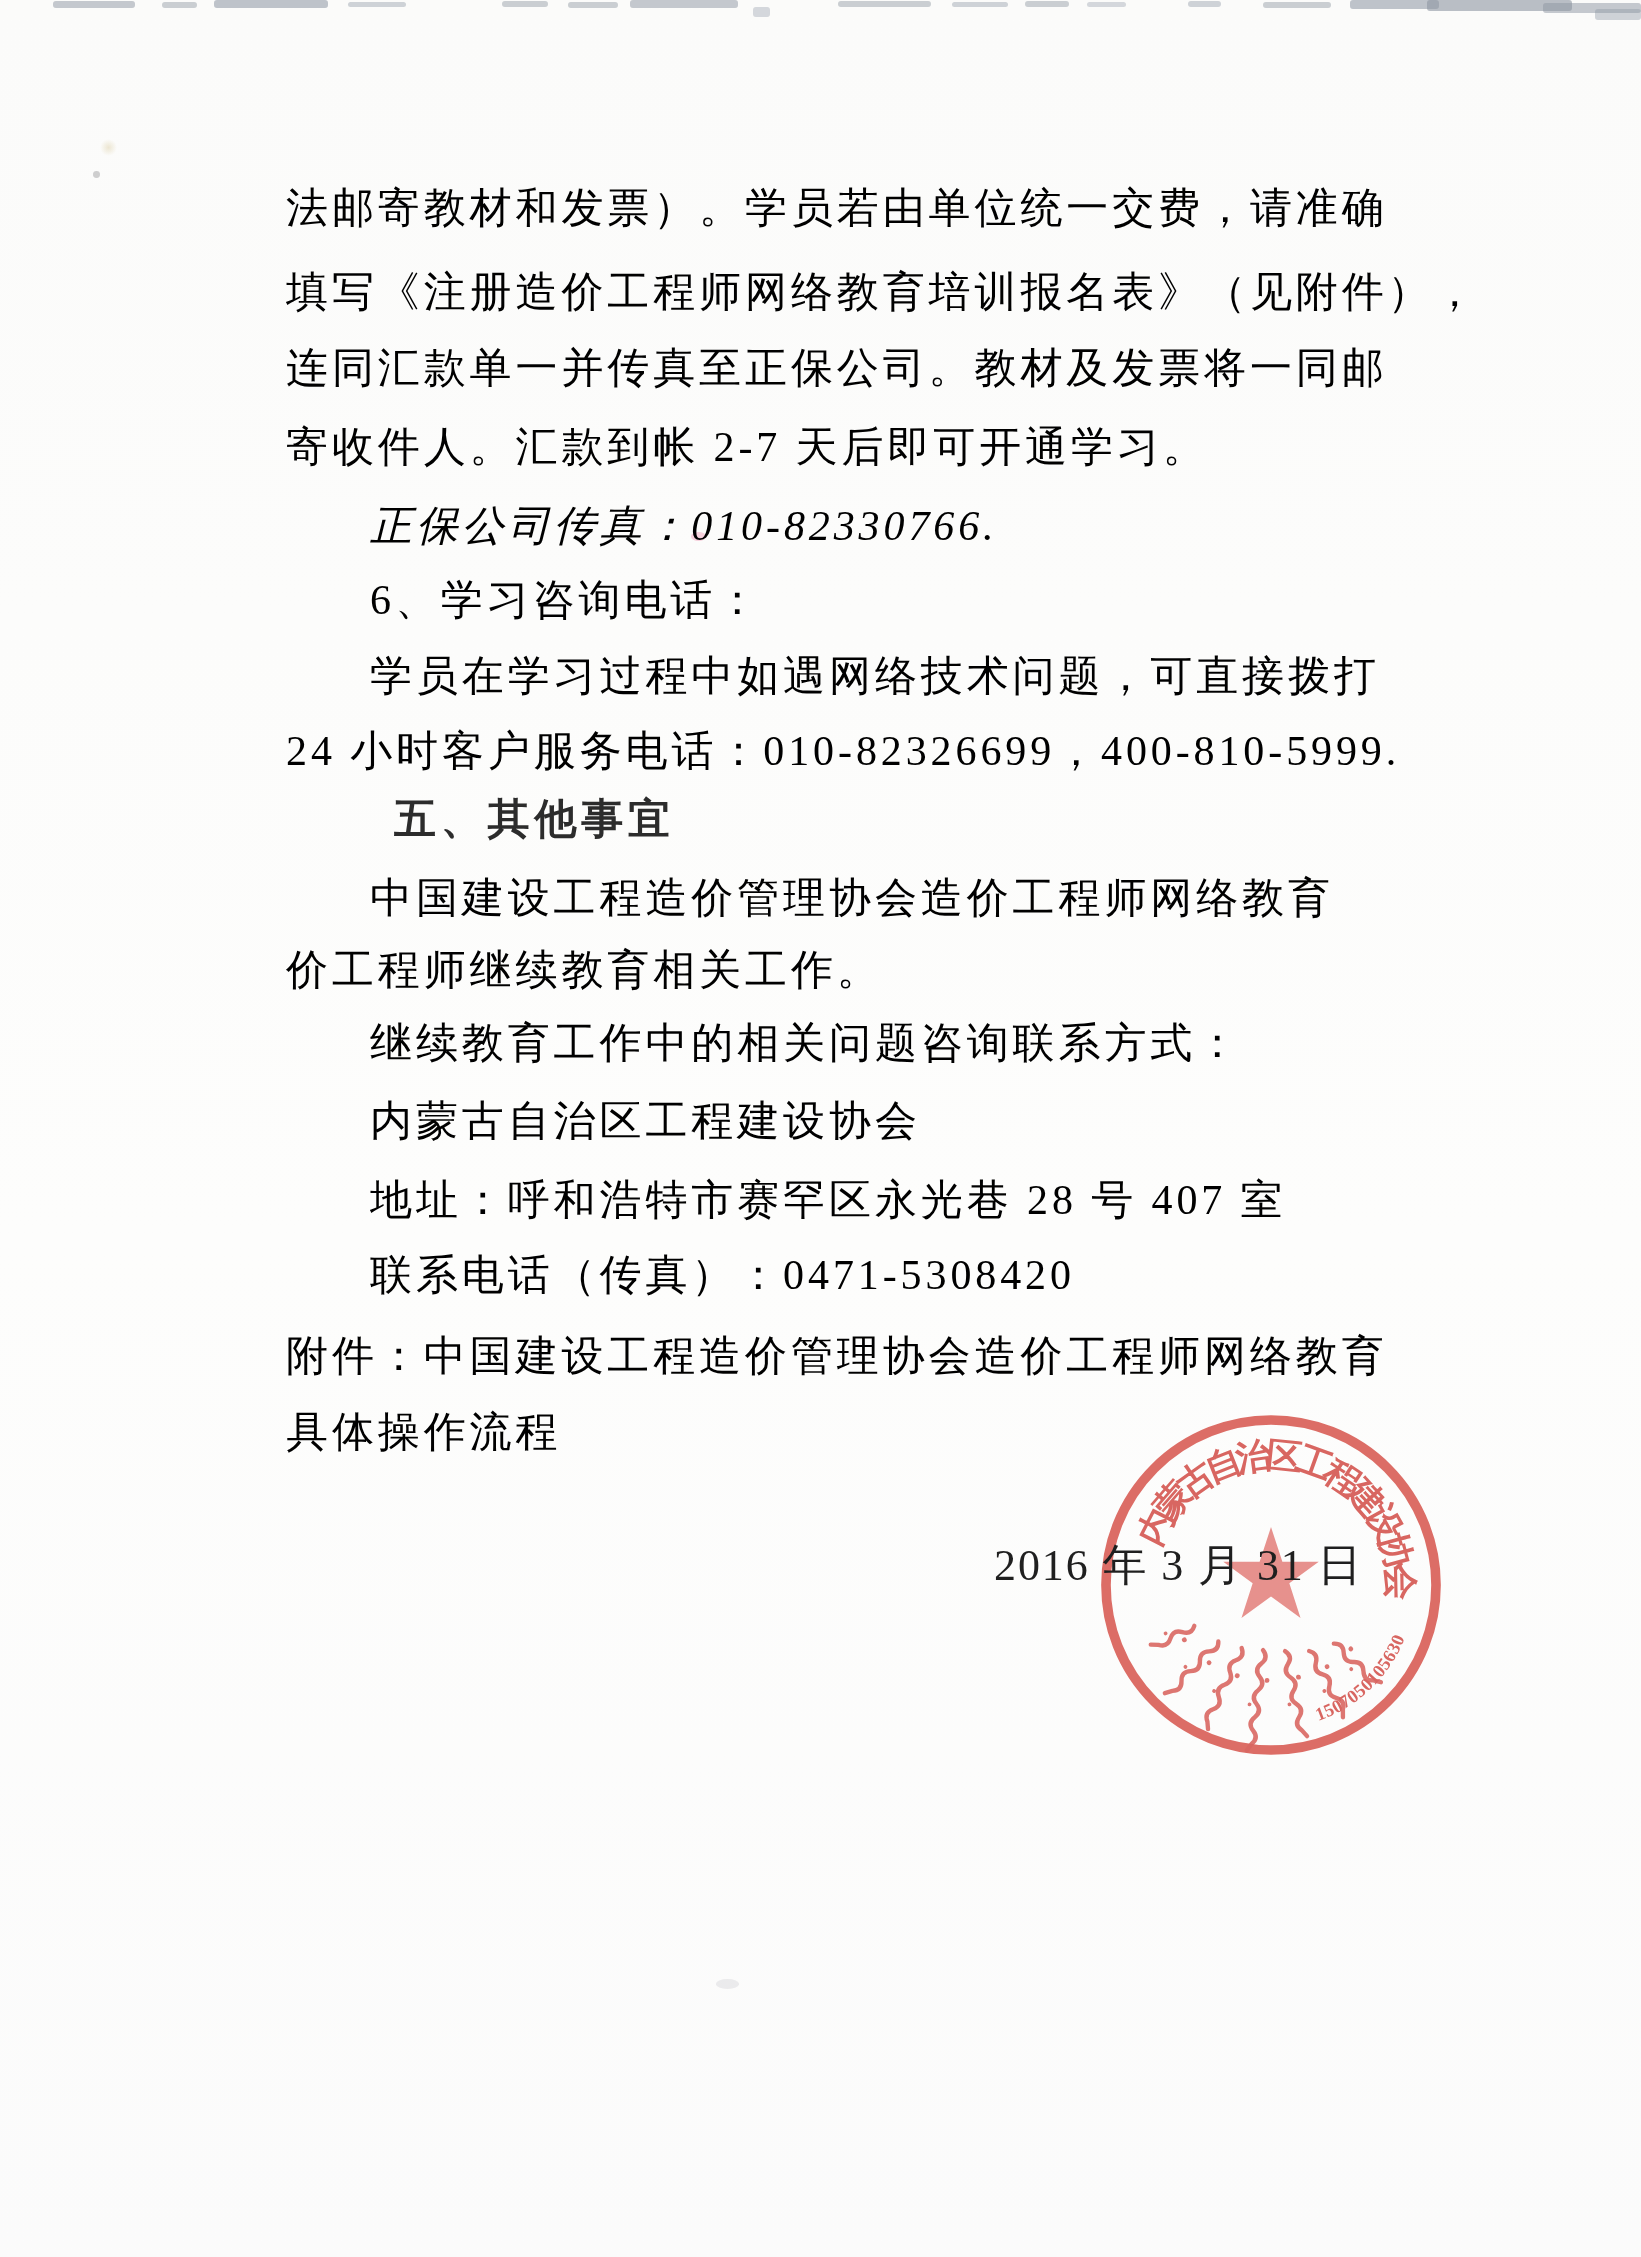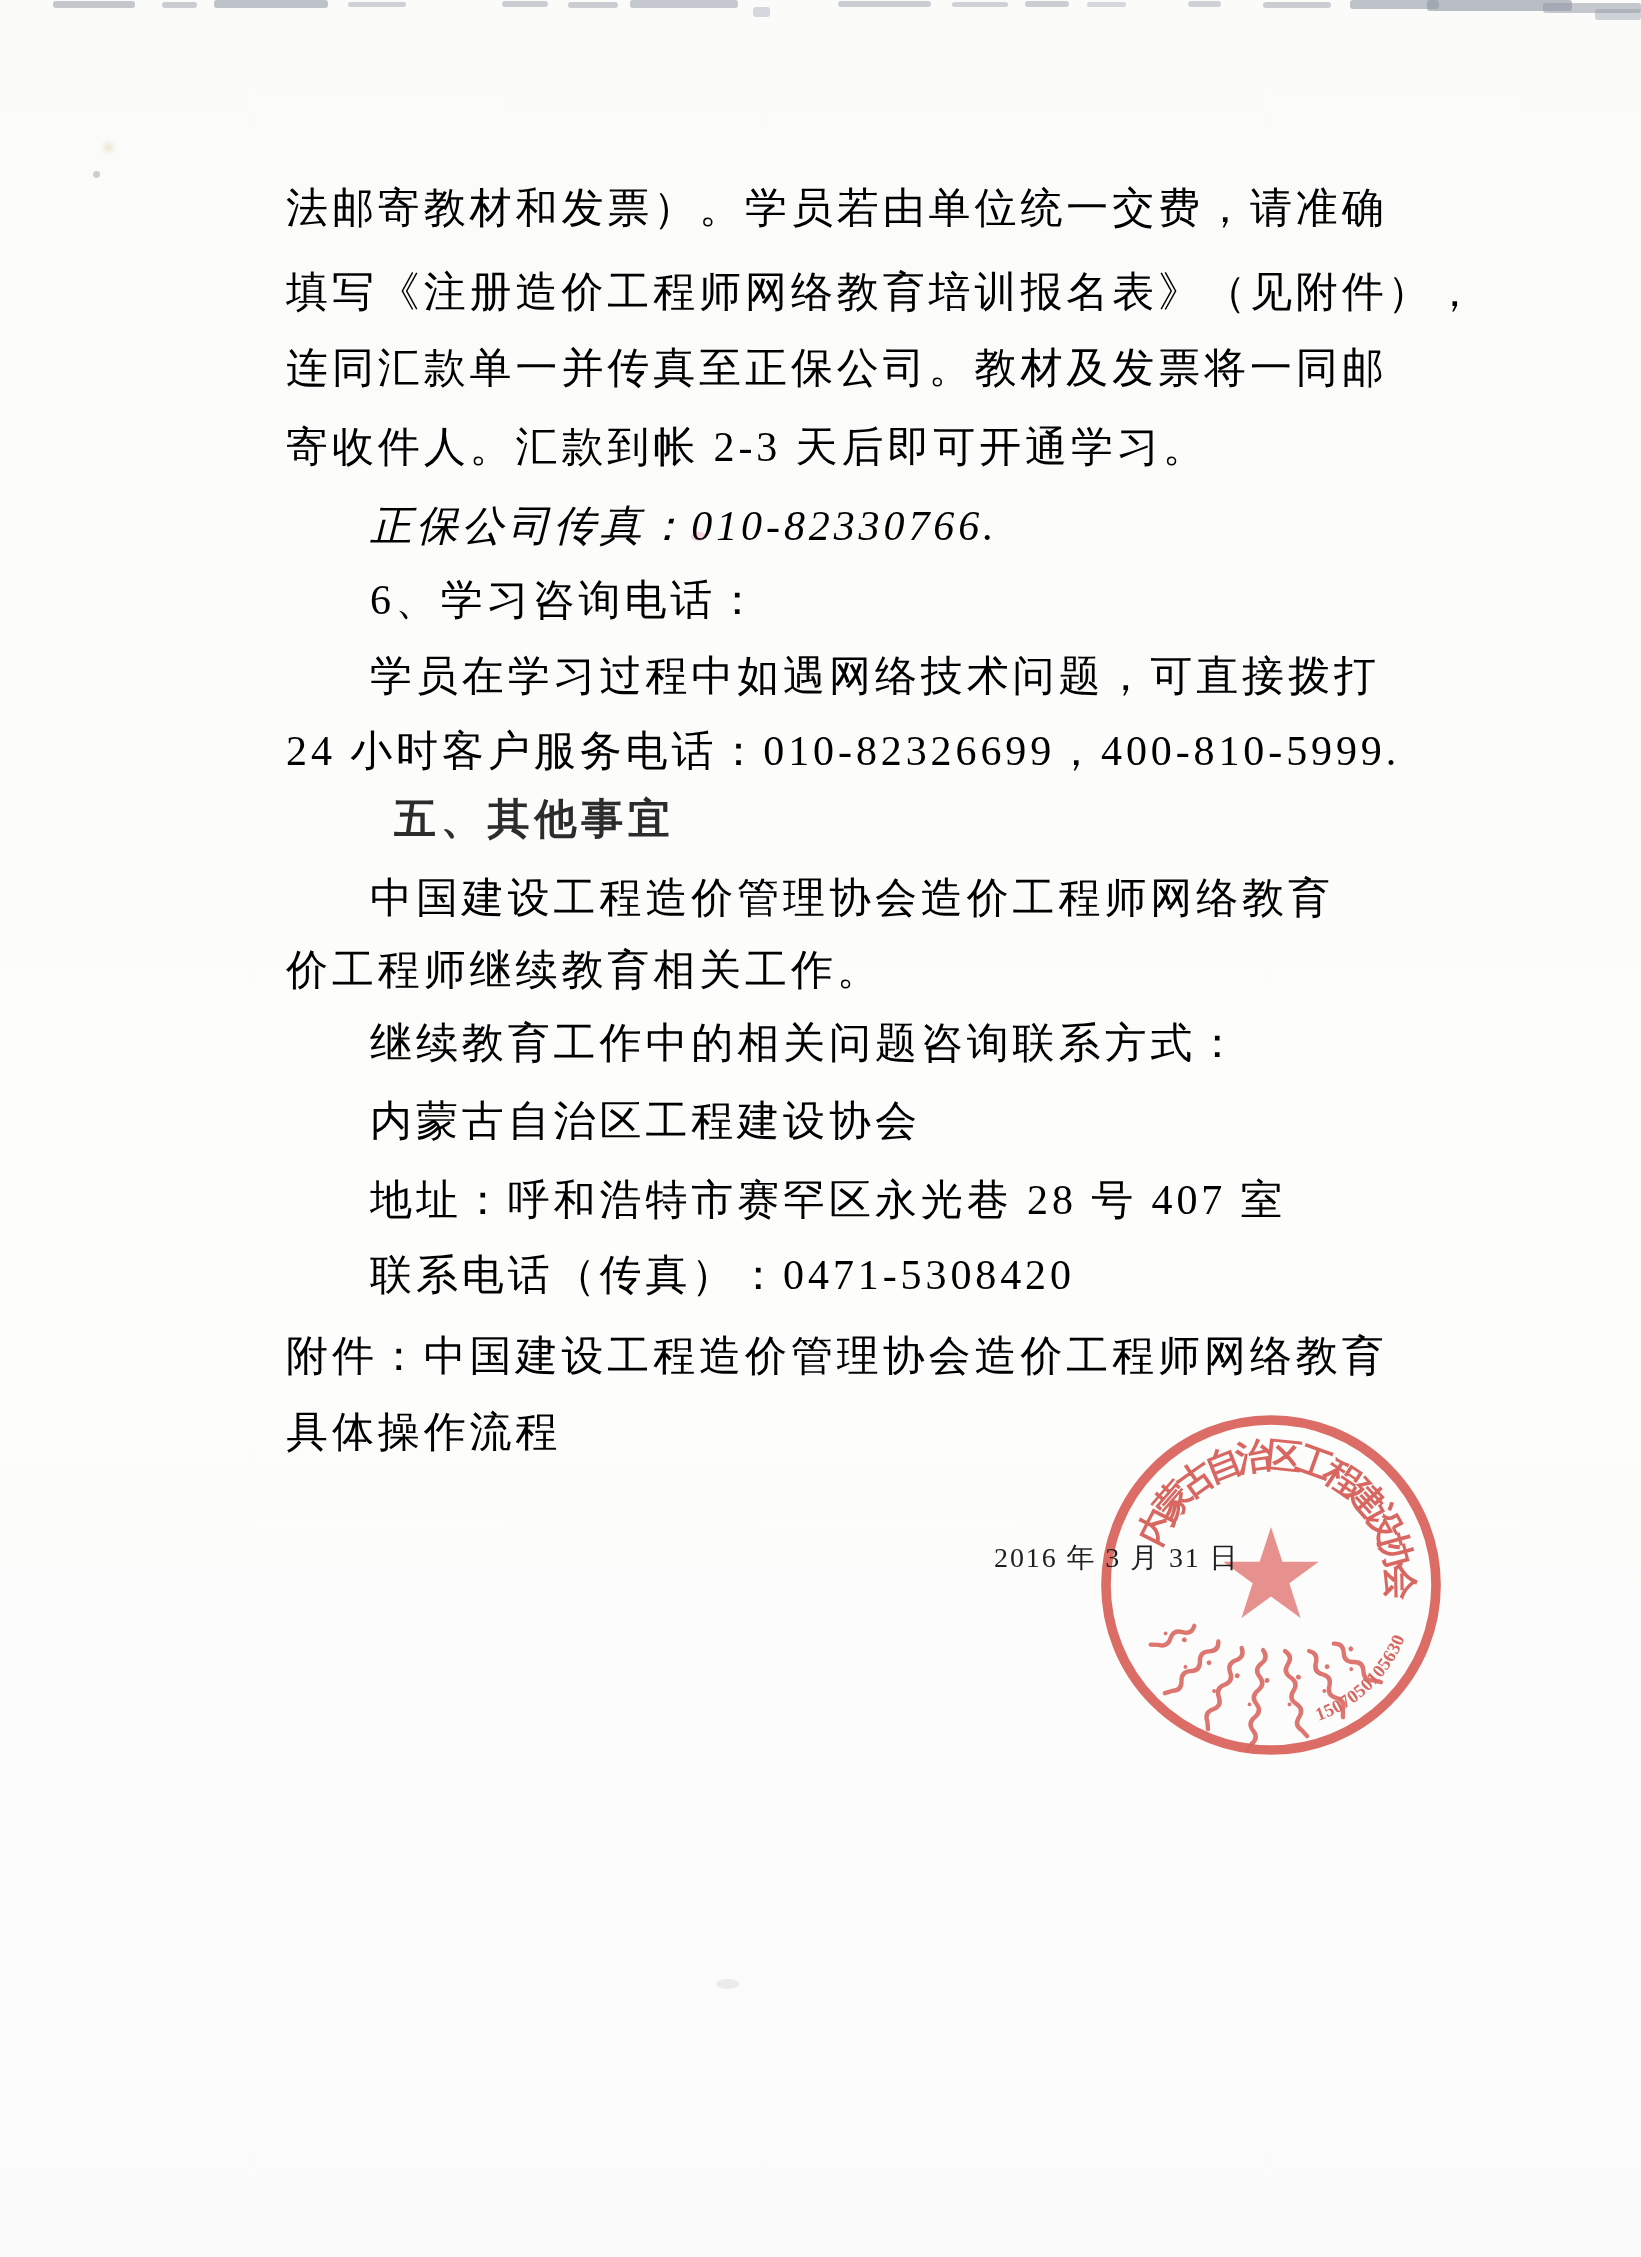--- a/index.html
+++ b/index.html
@@ -10,21 +10,21 @@
   }
   .page{position:absolute;inset:0;}
   .top-edge{position:absolute;left:0;top:0;width:1641px;height:33px;}
   .edge-mark{position:absolute;background:#8d96a2;border-radius:2.9px;}
   .line{
     position:absolute;font-size:42px;letter-spacing:3.9px;color:#000000;
     white-space:pre;line-height:1;z-index:3;
   }
   .line.bold{font-weight:700;color:#2c2c2c;letter-spacing:4.8px;margin-left:24px;}
   .date-line{
-    position:absolute;left:994px;top:1544px;font-size:28px;letter-spacing:1.9px;
+    position:absolute;left:994px;top:1544px;font-size:44px;letter-spacing:1.9px;
     color:#1f1f1f;white-space:pre;z-index:4;line-height:1;
   }
   .seal{position:absolute;left:1078px;top:1392px;width:386px;height:386px;opacity:.88;z-index:2;}
   .seal circle.ring{fill:none;stroke:var(--ring,#d85a52);stroke-width:10;}
   .seal text{font-family:"Liberation Serif","DejaVu Serif",serif;}
   #seal-arc text{fill:var(--stext,#d4524c);font-size:37px;font-weight:600;text-anchor:middle;dominant-baseline:central;}
   #seal-serial text{fill:var(--stext,#d4524c);font-size:19px;font-weight:600;text-anchor:middle;dominant-baseline:central;}
   #seal-mongol path{stroke:var(--stext,#d4524c);stroke-width:4.5;fill:none;stroke-linecap:round;opacity:.9;}
   #seal-mongol circle{fill:var(--stext,#d4524c);opacity:.9;}
   .seal polygon{fill:var(--star,#e4837e);}
@@ -53,21 +53,21 @@
       <span class="edge-mark" style="left: 1350px; top: 0px; width: 89px; height: 8.7px; opacity: 0.55;"></span>
       <span class="edge-mark" style="left: 1427px; top: 0px; width: 145px; height: 10.6px; opacity: 0.6;"></span>
       <span class="edge-mark" style="left: 1543px; top: 2.9px; width: 98px; height: 9.7px; opacity: 0.5;"></span>
       <span class="edge-mark" style="left: 1595px; top: 8.7px; width: 46px; height: 11.6px; opacity: 0.4;"></span>
     </div>
 
   <div id="doc-lines">
       <div class="line" style="top: 187px; left: 286px;">法邮寄教材和发票）。学员若由单位统一交费，请准确</div>
       <div class="line" style="top: 271px; left: 286px;">填写《注册造价工程师网络教育培训报名表》（见附件），</div>
       <div class="line" style="top: 347px; left: 286px;">连同汇款单一并传真至正保公司。教材及发票将一同邮</div>
-      <div class="line" style="top: 426px; left: 286px;">寄收件人。汇款到帐 2-3 天后即可开通学习。</div>
+      <div class="line" style="top: 426px; left: 286px;">寄收件人。汇款到帐 2-7 天后即可开通学习。</div>
       <div class="line" style="top: 505px; left: 370px; font-style: italic;">正保公司传真：010-82330766.</div>
       <div class="line" style="top: 579px; left: 370px;">6、学习咨询电话：</div>
       <div class="line" style="top: 655px; left: 370px;">学员在学习过程中如遇网络技术问题，可直接拨打</div>
       <div class="line" style="top: 730px; left: 286px;">24 小时客户服务电话：010-82326699，400-810-5999.</div>
       <div class="line bold" style="top: 798px; left: 370px;">五、其他事宜</div>
       <div class="line" style="top: 877px; left: 370px;">中国建设工程造价管理协会造价工程师网络教育</div>
       <div class="line" style="top: 949px; left: 286px;">价工程师继续教育相关工作。</div>
       <div class="line" style="top: 1022px; left: 370px;">继续教育工作中的相关问题咨询联系方式：</div>
       <div class="line" style="top: 1100px; left: 370px;">内蒙古自治区工程建设协会</div>
       <div class="line" style="top: 1179px; left: 370px;">地址：呼和浩特市赛罕区永光巷 28 号 407 室</div>

